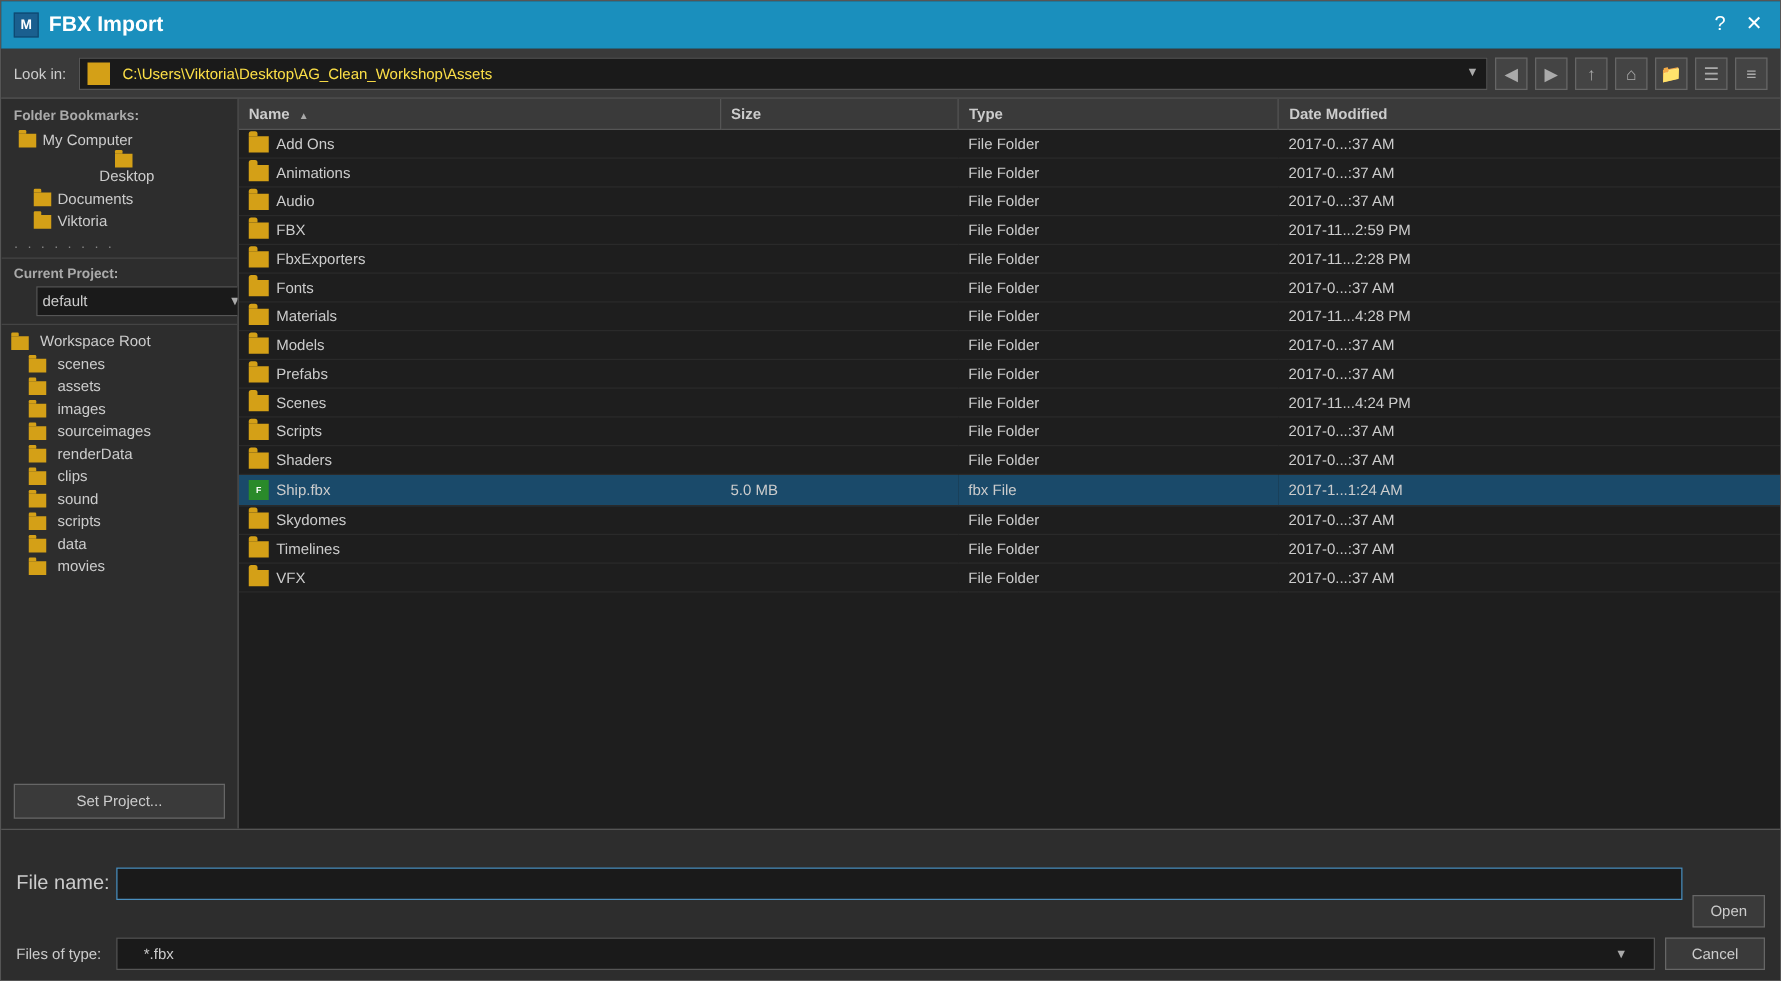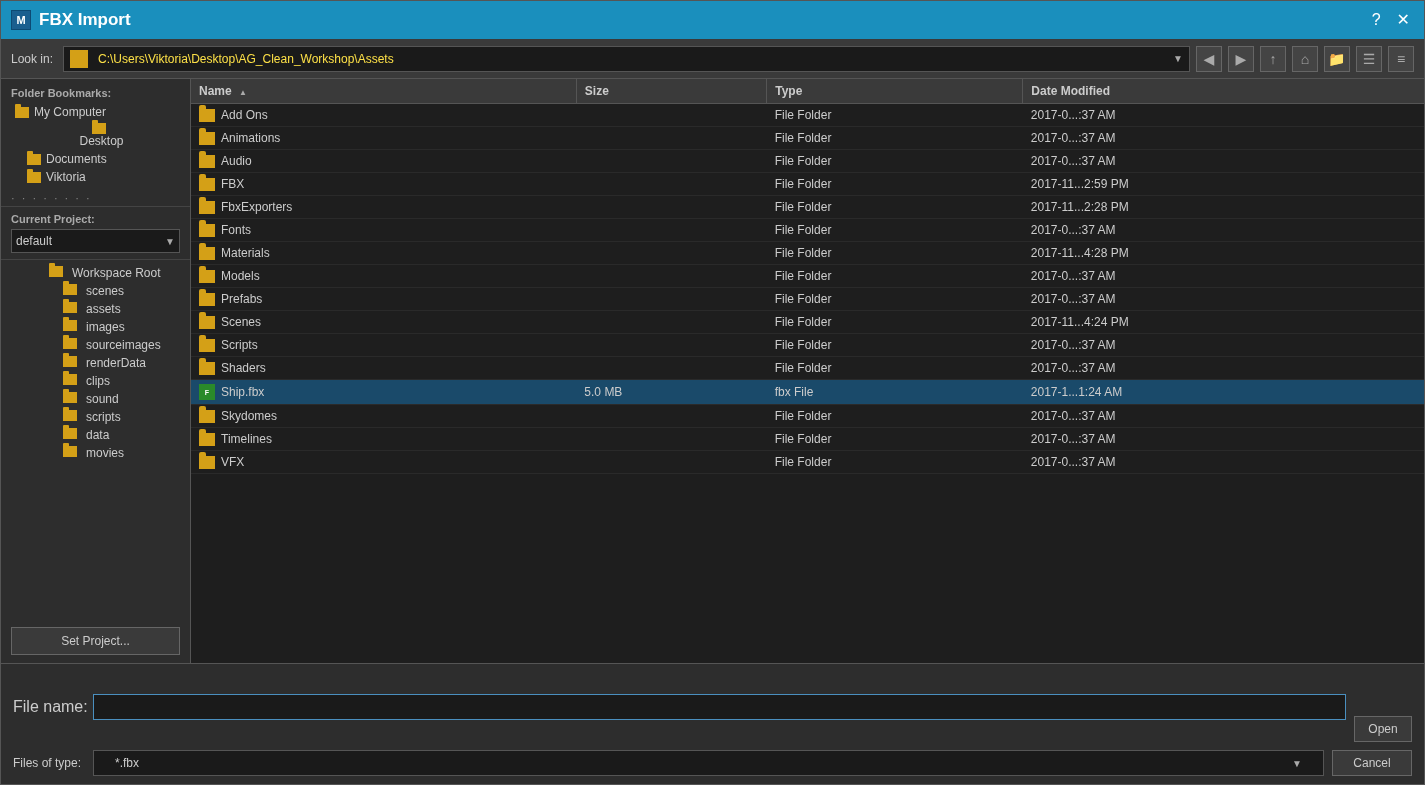--- a/index.html
+++ b/index.html
@@ -184,20 +184,21 @@
       height: 24px;
       background: #1a1a1a;
       border: 1px solid #555;
       color: #ccc;
       font-size: 12px;
       padding: 0 4px;
       display: flex;
       align-items: center;
       justify-content: space-between;
       cursor: pointer;
+      margin-left: 18px;
     }
     .set-project-btn {
       width: calc(100% - 20px);
       margin: 8px 10px;
       height: 28px;
       background: #3a3a3a;
       border: 1px solid #666;
       color: #ccc;
       font-size: 12px;
       cursor: pointer;
@@ -368,27 +369,26 @@
     }
     .chevron-down {
       font-size: 10px;
       color: #aaa;
     }
     .workspace-tree {
       padding: 4px 0;
     }
     .workspace-root-item {
       display: flex;
-      align-items: flex-start;
+      align-items: flex-end;
       padding: 2px 4px 2px 8px;
       cursor: pointer;
       font-size: 12px;
       color: #ccc;
       gap: 4px;
-      margin-left: 40px;
     }
     .sub-item {
       padding-left: 22px;
     }
   </style>
 </head>
 <body>
 
 <div class="dialog">
 

